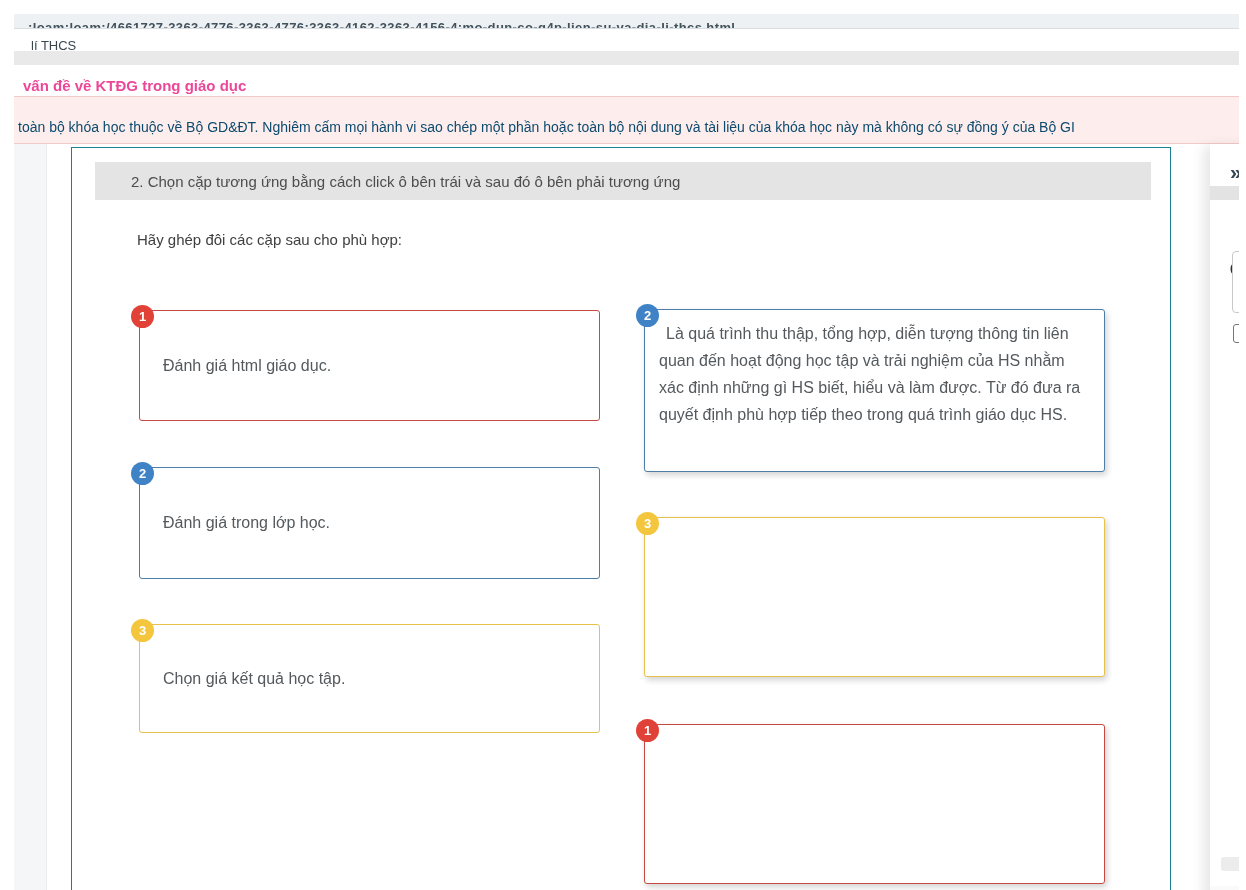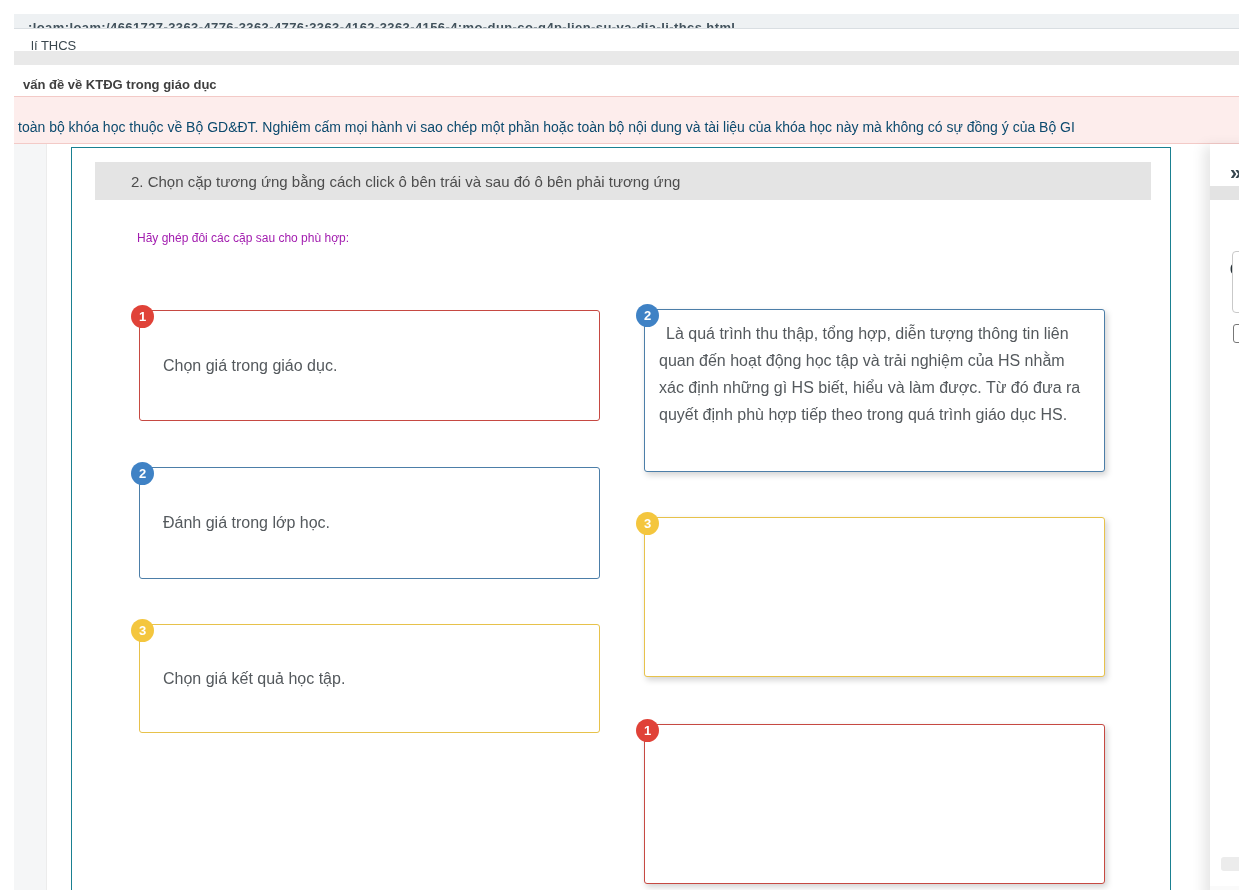--- a/index.html
+++ b/index.html
@@ -14,21 +14,21 @@
     position:absolute; left:0; top:0; width:1246px; height:13px;
     background:#eef1f3; border-bottom:1px solid #d9dee2; overflow:hidden;
   }
   .top-strip span {
     display:block; margin-top:-8px; font-size:13px; font-weight:600;
     color:#42525c; white-space:nowrap; letter-spacing:.4px;
   }
 
   .crumb1 { position:absolute; left:10px; top:17px; font-size:13px; color:#3a474e; }
   .divider1 { position:absolute; left:0; top:37px; width:1246px; height:1px; background:#e9e9e9; }
-  .crumb2 { position:absolute; left:2px; top:56px; font-size:13px; font-weight:700; color:#404040; }
+  .crumb2 { position:absolute; left:2px; top:56px; font-size:15px; font-weight:700; color:#ec4899; }
 
   
   .banner {
     position:absolute; left:0; top:82px; width:1246px; height:48px;
     background:#fdedec; border-top:1px solid #f3cac7; border-bottom:1px solid #f3cac7;
     line-height:46px; padding-left:4px; font-size:14px; color:#0c4a6e;
     white-space:nowrap; overflow:hidden;
   }
 
   
@@ -41,21 +41,21 @@
   .card {
     position:absolute; left:57px; top:133px; width:1100px; height:790px;
     background:#fff; border:1px solid #1a8091;
   }
   .q-header {
     position:absolute; left:23px; top:14px; width:1056px; height:38px;
     background:#e4e4e4; color:#4d4d4d; font-size:15px;
     display:flex; align-items:center; padding-left:36px;
   }
   .q-instruction {
-    position:absolute; left:58px; top:76px; font-size:12px; color:#a21caf;
+    position:absolute; left:58px; top:76px; font-size:15px; color:#404040;
   }
 
   .match-box {
     position:absolute; background:#fff; border:1px solid; border-radius:3px;
     font-size:16px; color:#54595d;
   }
   .match-box.left { left:67px; width:461px; display:flex; align-items:center; padding:0 16px; }
   .match-box.right { left:572px; width:461px; padding:10px 14px; line-height:27px;
     box-shadow:2px 3px 6px rgba(0,0,0,.18); }
 
@@ -128,21 +128,21 @@
   <div class="banner">toàn bộ khóa học thuộc về Bộ GD&amp;ĐT. Nghiêm cấm mọi hành vi sao chép một phần hoặc toàn bộ nội dung và tài liệu của khóa học này mà không có sự đồng ý của Bộ GI</div>
 
   <div class="gutter"></div>
 
   <div class="card">
     <div class="q-header">2. Chọn cặp tương ứng bằng cách click ô bên trái và sau đó ô bên phải tương ứng</div>
     <div class="q-instruction">Hãy ghép đôi các cặp sau cho phù hợp:</div>
 
     <div class="match-box left c-red pos-l1">
       <span class="badge b-red">1</span>
-      <span>Chọn giá trong giáo dục.</span>
+      <span>Đánh giá html giáo dục.</span>
     </div>
     <div class="match-box left c-blue pos-l2">
       <span class="badge b-blue">2</span>
       <span>Đánh giá trong lớp học.</span>
     </div>
     <div class="match-box left c-yellow pos-l3">
       <span class="badge b-yellow">3</span>
       <span>Chọn giá kết quả học tập.</span>
     </div>
 

